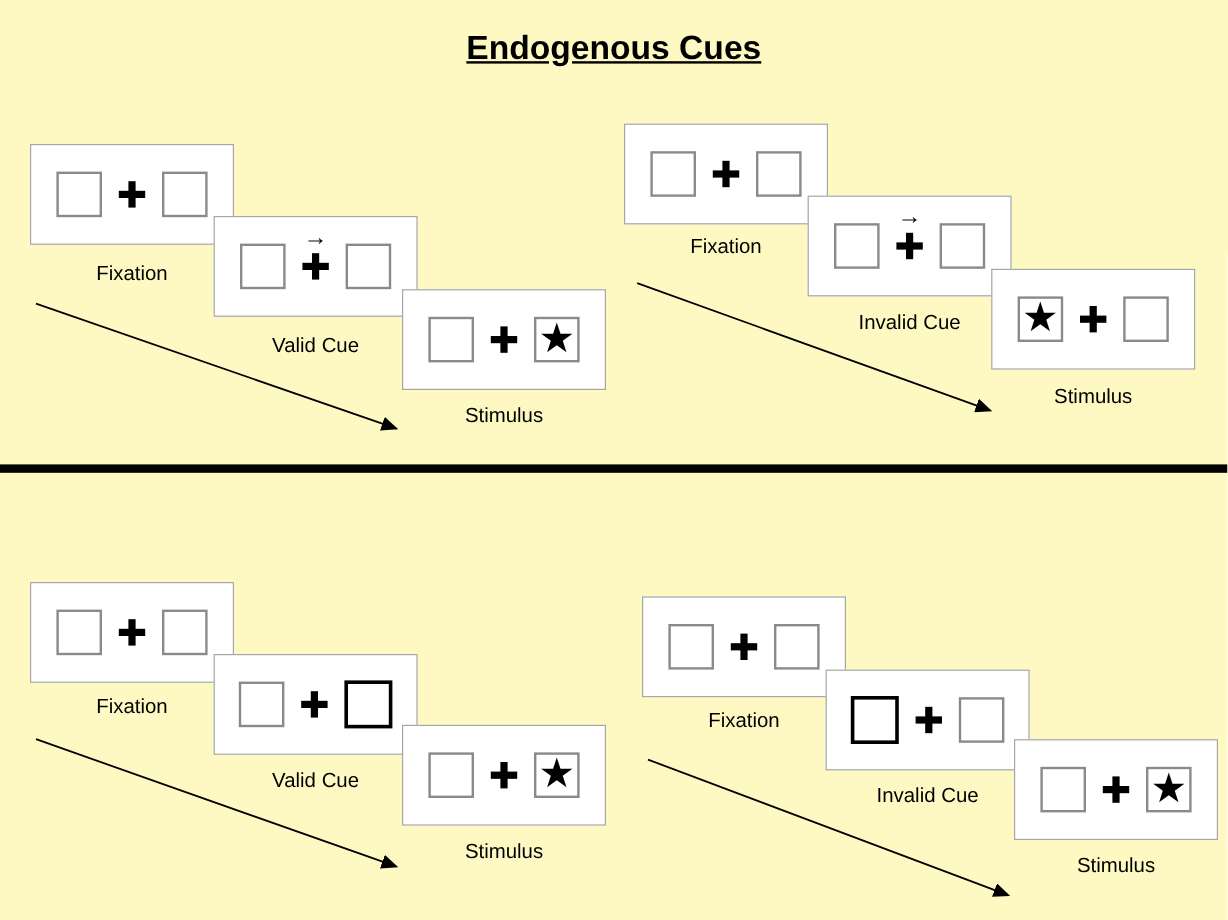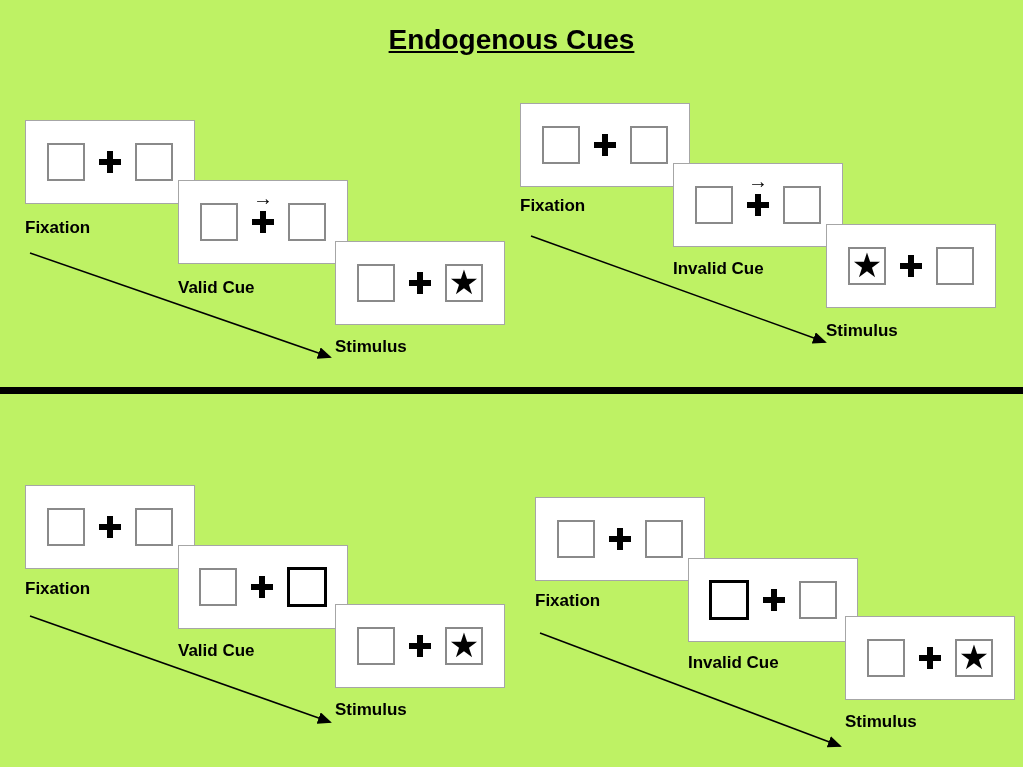--- a/index.html
+++ b/index.html
@@ -1,17 +1,17 @@
 <!DOCTYPE html>
 <html><head>
 <meta charset="utf-8">
 <style>
   html,body{margin:0;padding:0;background:#ffffff;}
   .canvas{
-    position:relative;width:1023px;height:767px;background:#bef264;
+    position:relative;width:1023px;height:767px;background:#fef9c3;
     font-family:"Liberation Sans",sans-serif;overflow:hidden;color:#000;
   }
   .title{
     position:absolute;left:0;width:1023px;margin:0;text-align:center;
     font-size:28px;font-weight:bold;text-decoration:underline;color:#000;
   }
   .panel{
     position:absolute;width:170px;height:84px;background:#fff;
     border:1px solid #a6a6a6;display:flex;align-items:center;justify-content:center;
     gap:14px;box-sizing:border-box;
@@ -23,21 +23,21 @@
   .sq.bold{width:40px;height:40px;border:3px solid #000;}
   .plus{position:relative;width:22px;height:22px;flex:0 0 auto;}
   .plus::before{content:"";position:absolute;left:50%;top:0;width:6px;height:100%;background:#000;transform:translateX(-50%);}
   .plus::after{content:"";position:absolute;top:50%;left:0;height:6px;width:100%;background:#000;transform:translateY(-50%);}
   .plus-wrap{position:relative;flex:0 0 auto;}
   .cue-arrow{
     position:absolute;left:50%;top:-23px;transform:translateX(-50%);
     font-size:20px;font-weight:bold;color:#000;line-height:1;
   }
   .star{font-size:34px;line-height:1;color:#000;margin-top:-3px;}
-  .label{position:absolute;font-size:17px;font-weight:bold;color:#000;text-align:left;width:170px;}
+  .label{position:absolute;font-size:17px;font-weight:normal;color:#000;text-align:center;width:170px;}
   .divider{position:absolute;left:0;top:387px;width:1023px;height:7px;background:#000;}
   .arrows{position:absolute;left:0;top:0;width:1023px;height:767px;pointer-events:none;}
 </style>
 </head>
 <body>
 
 <div class="canvas">
 
   <h1 class="title" style="top:24px">Endogenous Cues</h1>
 

